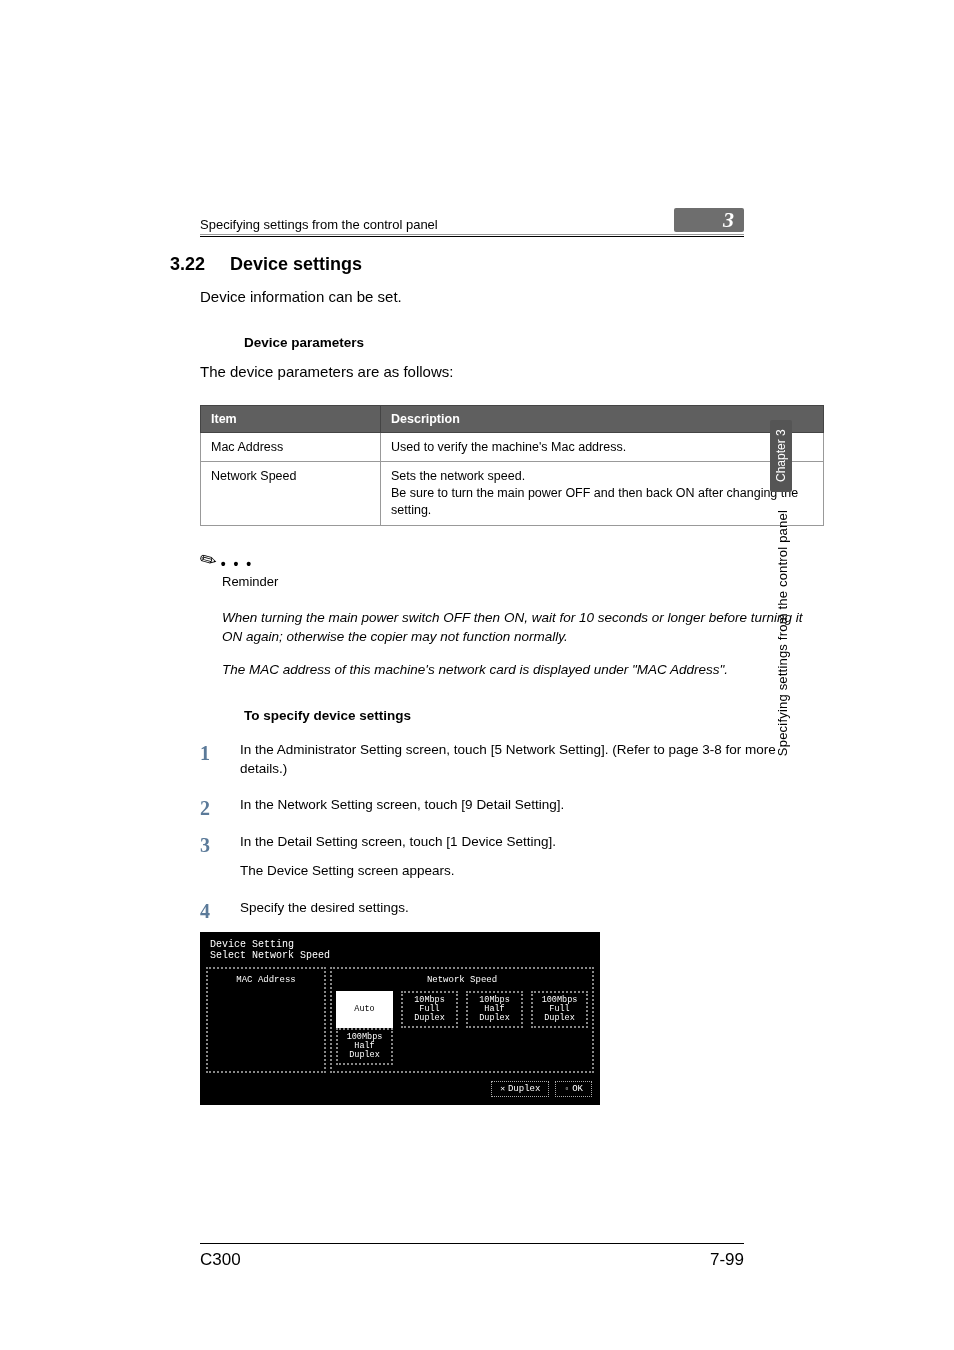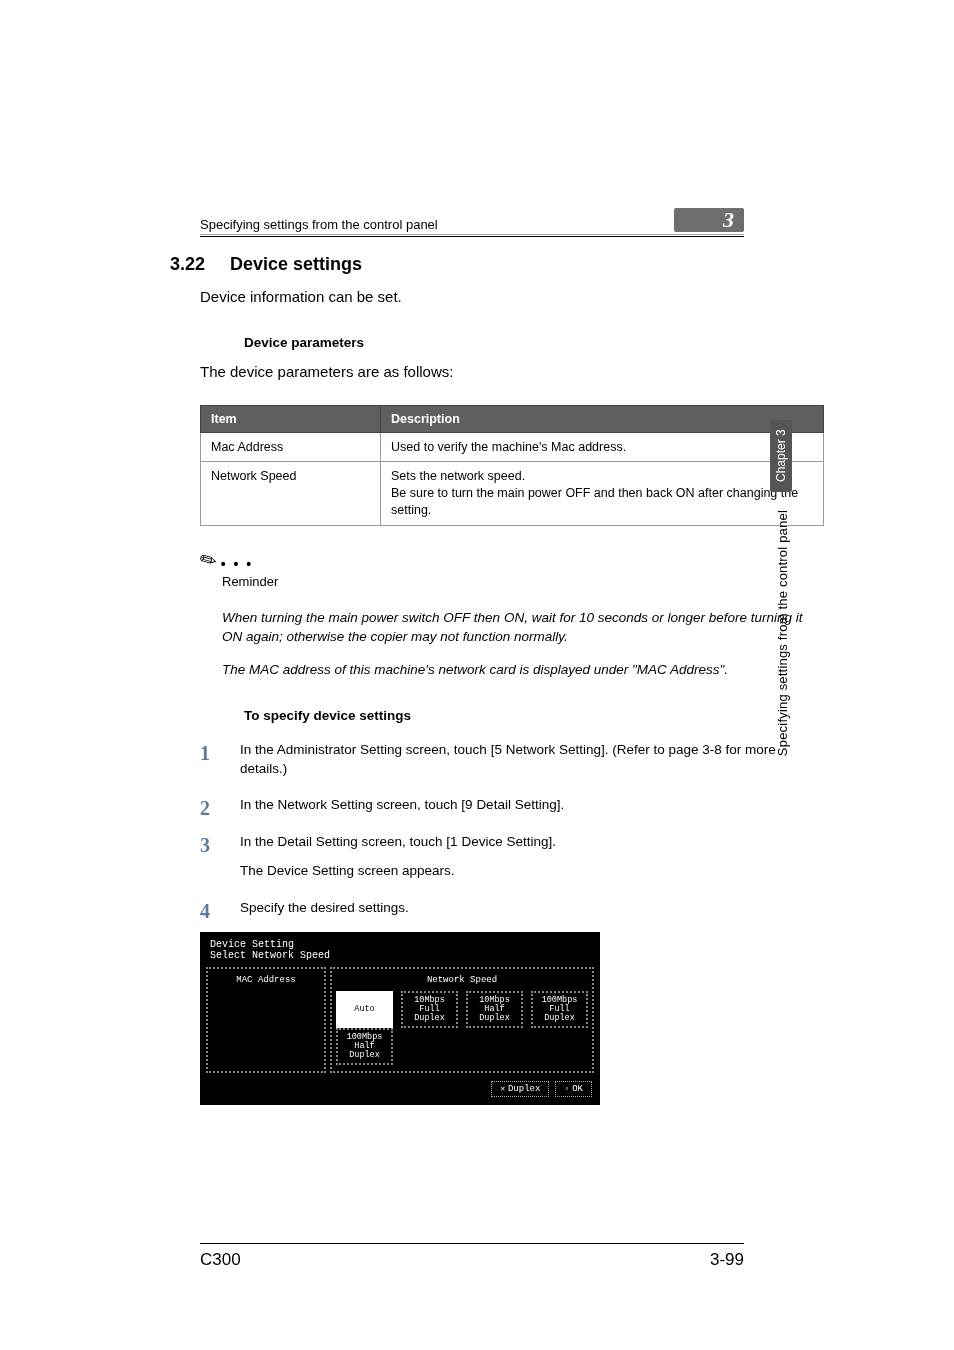--- a/index.html
+++ b/index.html
@@ -164,16 +164,16 @@
       </div>
 
     </div>
   </div>
 
   <div class="sidetab">Chapter 3</div>
   <div class="sidecaption">Specifying settings from the control panel</div>
 
   <div class="footer">
     <span>C300</span>
-    <span>3-99</span>
+    <span>7-99</span>
   </div>
 
 </div>
 
 </body></html>

